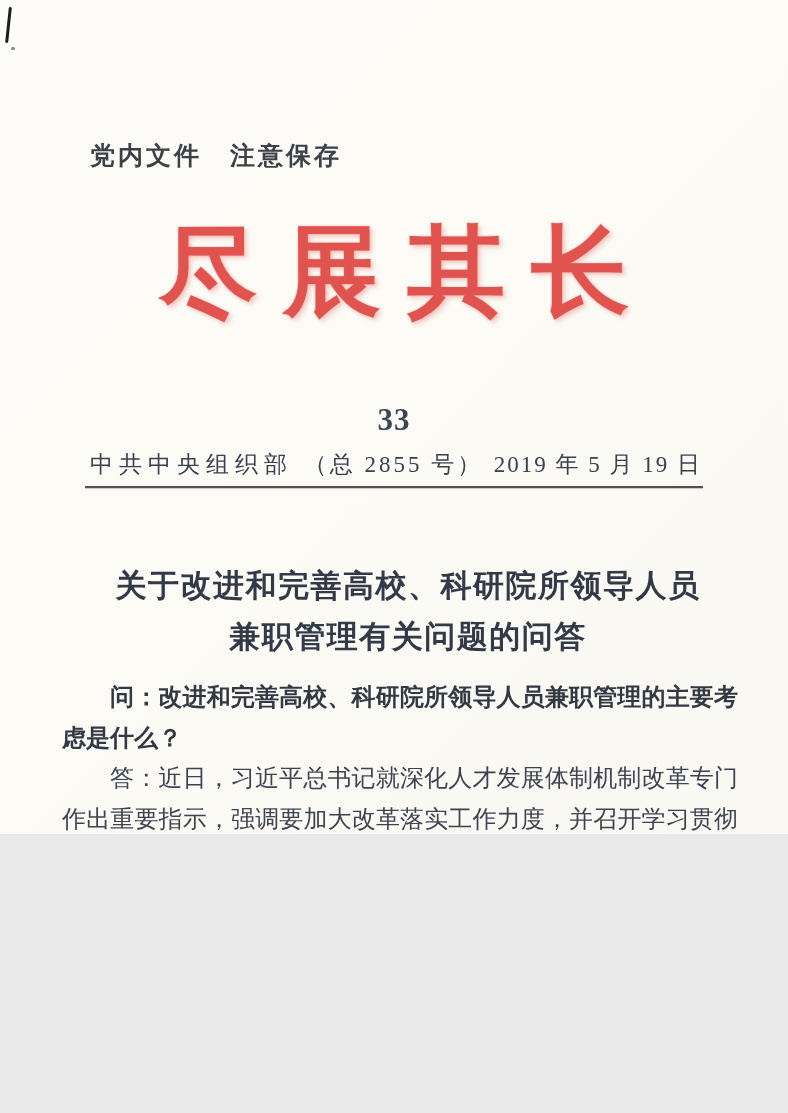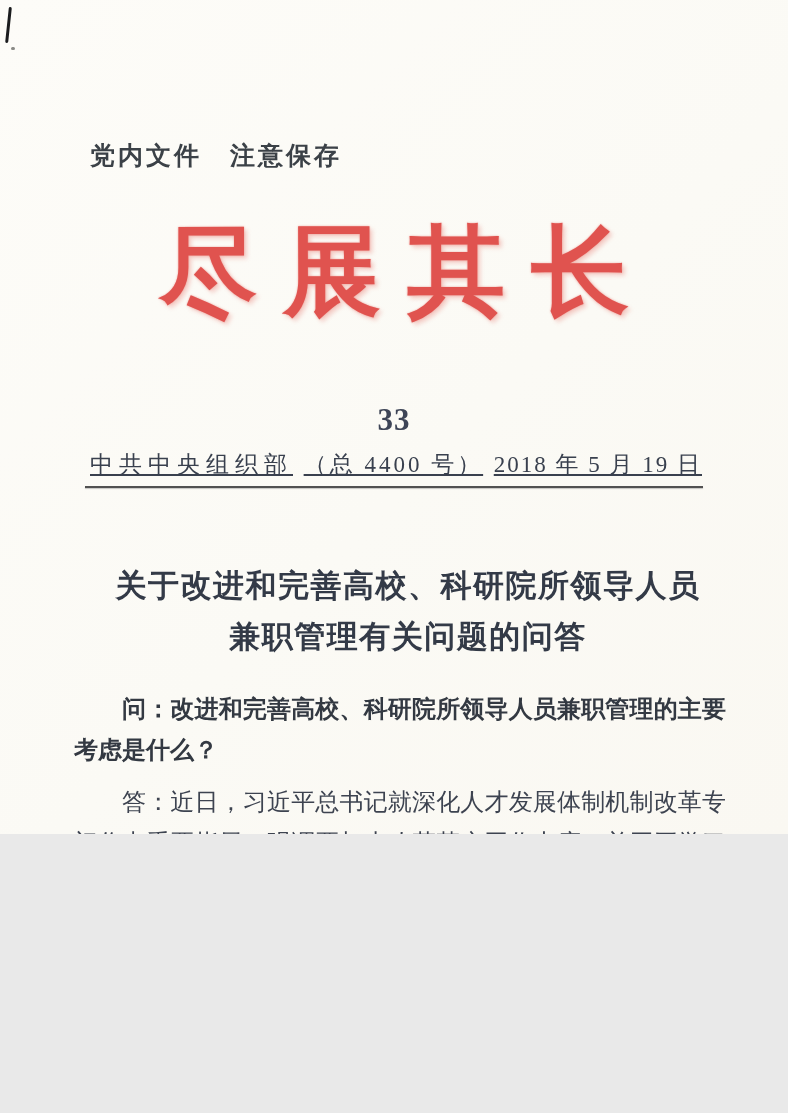--- a/index.html
+++ b/index.html
@@ -52,21 +52,21 @@
 
   .issue-number {
     position:absolute; left:0; right:0; top:391px;
     text-align:center; font-weight:bold; font-size:31px;
     color:#3e4557; letter-spacing:1px;margin-top:11px;
   }
 
   .masthead-row {
     position:absolute; left:90px; top:449px; width:612px;
     display:flex; justify-content:space-between; align-items:baseline;
-    font-size:23px; color:#39404e;text-decoration:underline;
+    font-size:23px; color:#39404e;
   }
   .publisher   { letter-spacing:6px; }
   .serial      { letter-spacing:3px; }
   .pub-date    { letter-spacing:2px; }
 
   .rule {
     position:absolute; left:85px; top:486px; width:618px; height:2px;
     background:#515151; box-shadow:0 1px 1px rgba(130,130,130,0.45);
   }
 
@@ -80,21 +80,21 @@
   }
 
   
   .body-text {
     position:absolute; left:62px; top:676px; width:676px;
     font-size:24px; line-height:41px;
     text-align:justify; text-justify:inter-ideograph;
     word-break:break-all;
     color:#3d4350;
   }
-  .body-text p { margin:12px; text-indent:2em; }
+  .body-text p { margin:0; text-indent:2em; }
   .para-question {
     font-family:"Liberation Sans","DejaVu Sans",sans-serif;
     font-weight:bold; color:#333942;
   }
 </style>
 </head>
 <body>
 
 <div class="page">
 
@@ -102,22 +102,22 @@
   <div class="scan-dot"></div>
 
   <div class="classification">党内文件　注意保存</div>
 
   <div class="masthead-title">尽展其长</div>
 
   <div class="issue-number">33</div>
 
   <div class="masthead-row">
     <span class="publisher">中共中央组织部</span>
-    <span class="serial">（总 4400 号）</span>
-    <span class="pub-date">2018 年 5 月 19 日</span>
+    <span class="serial">（总 2855 号）</span>
+    <span class="pub-date">2019 年 5 月 19 日</span>
   </div>
 
   <div class="rule"></div>
 
   <div class="article-title">
     <div>关于改进和完善高校、科研院所领导人员</div>
     <div>兼职管理有关问题的问答</div>
   </div>
 
   <div class="body-text">

